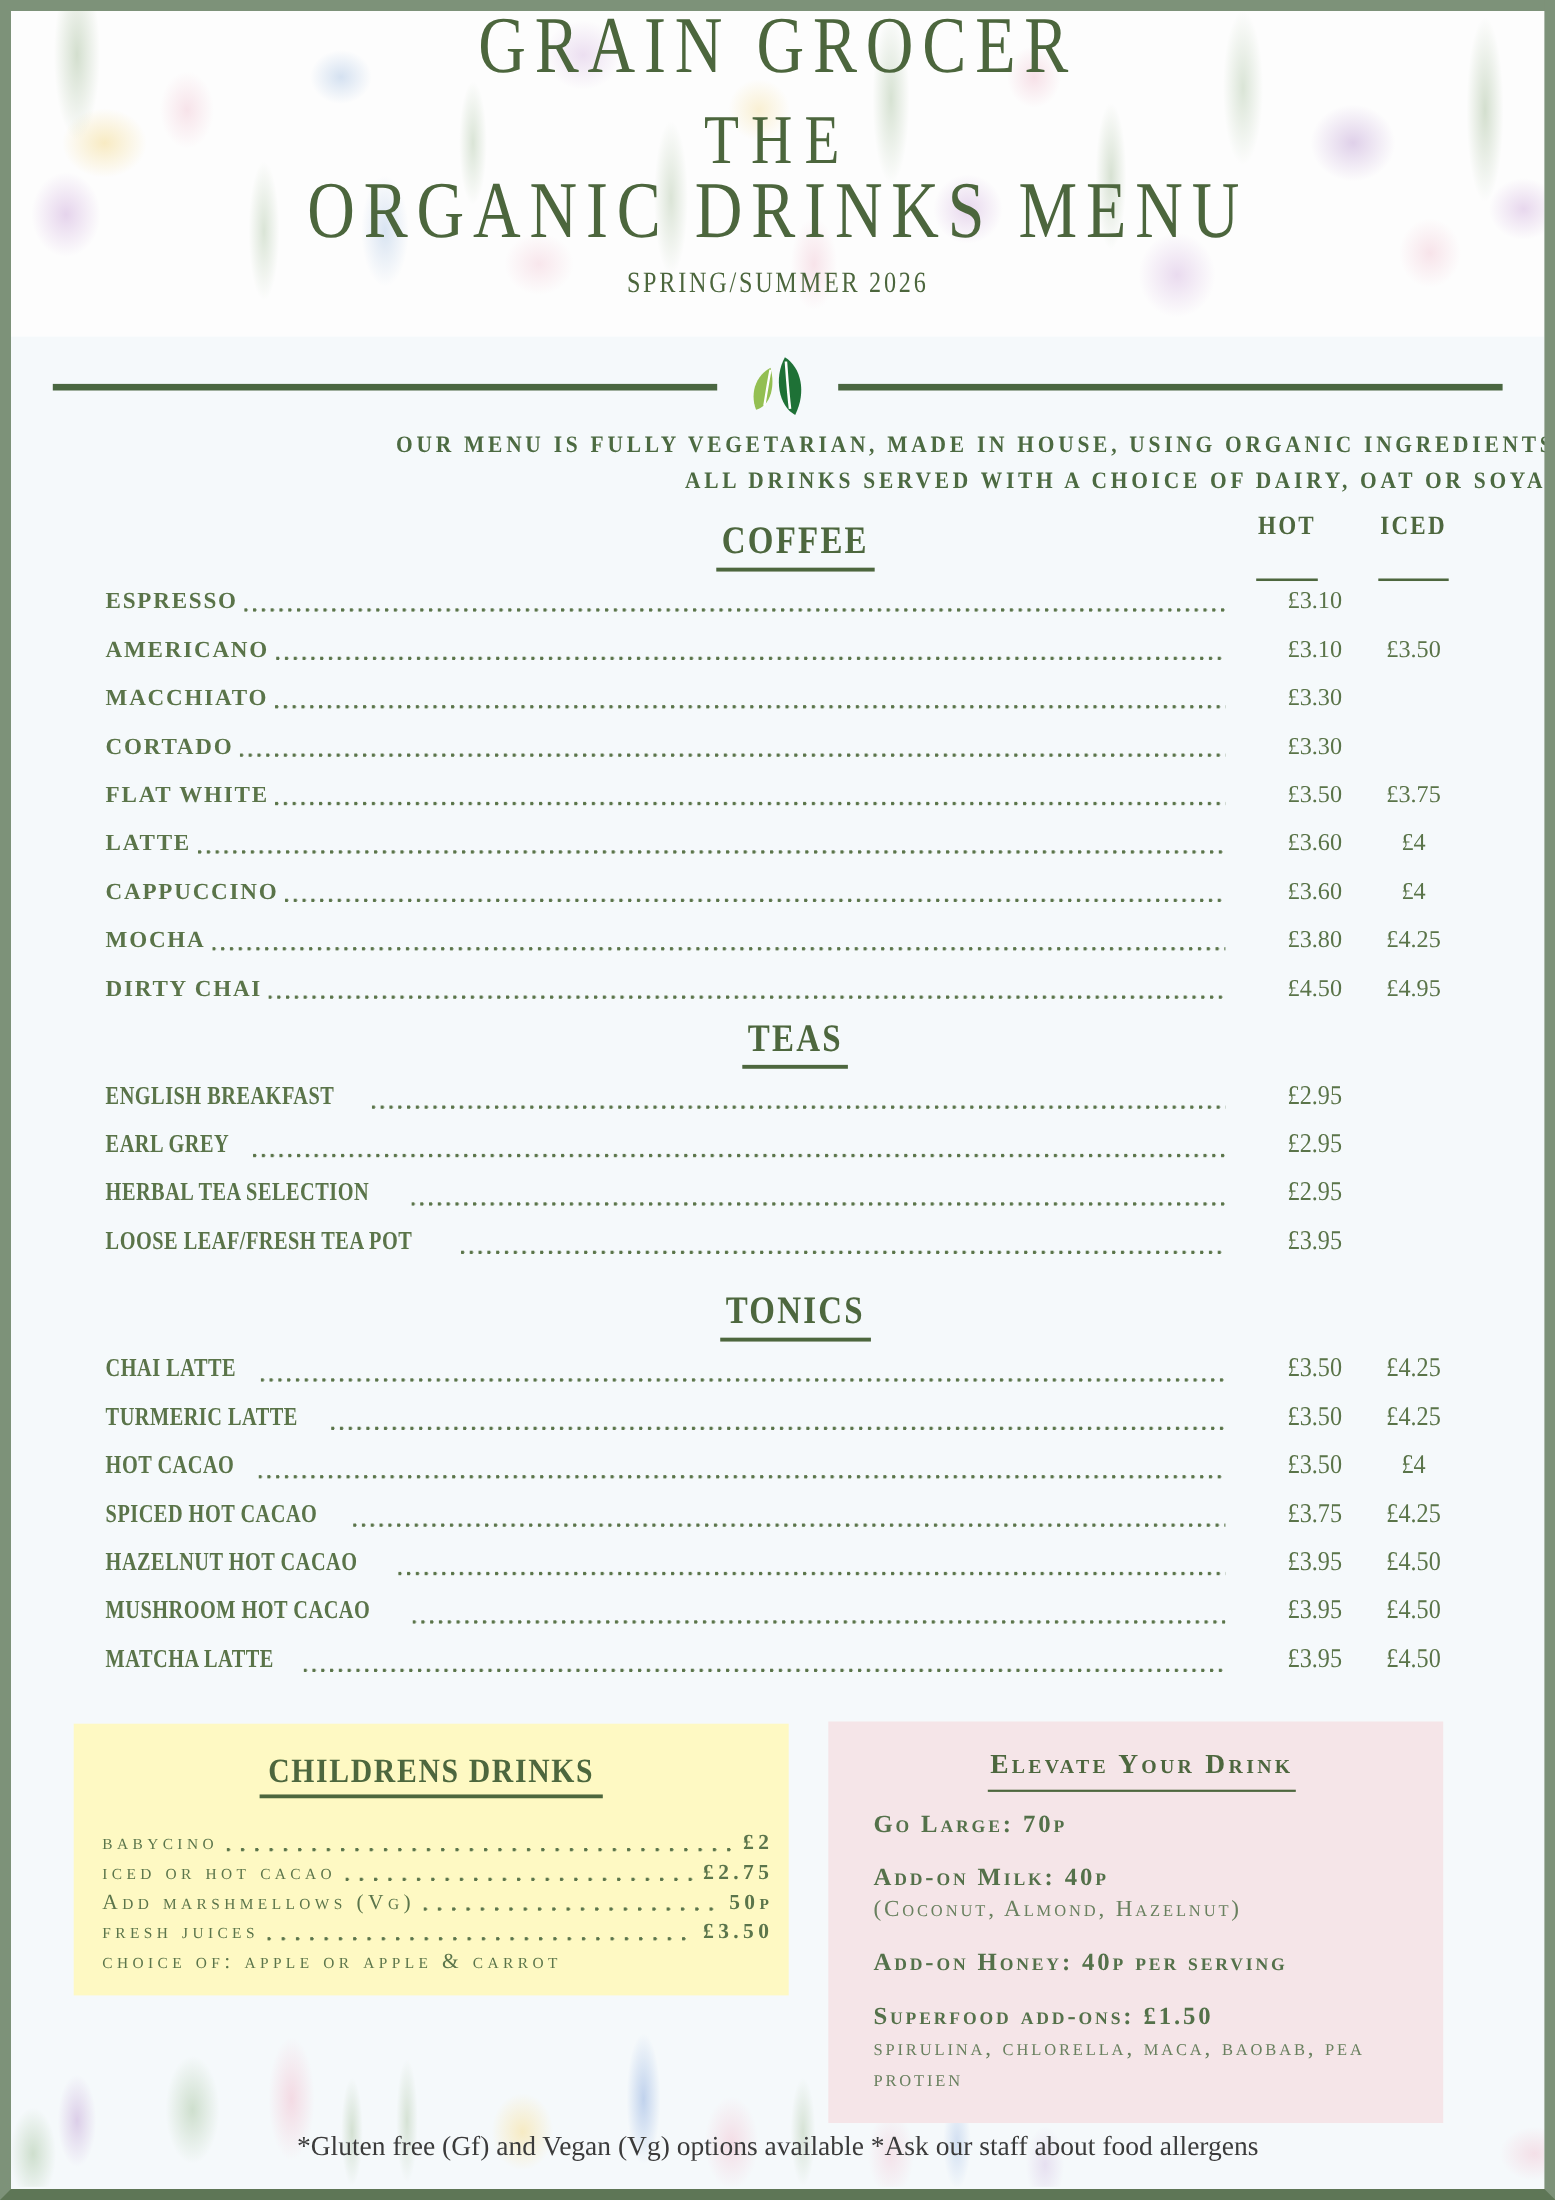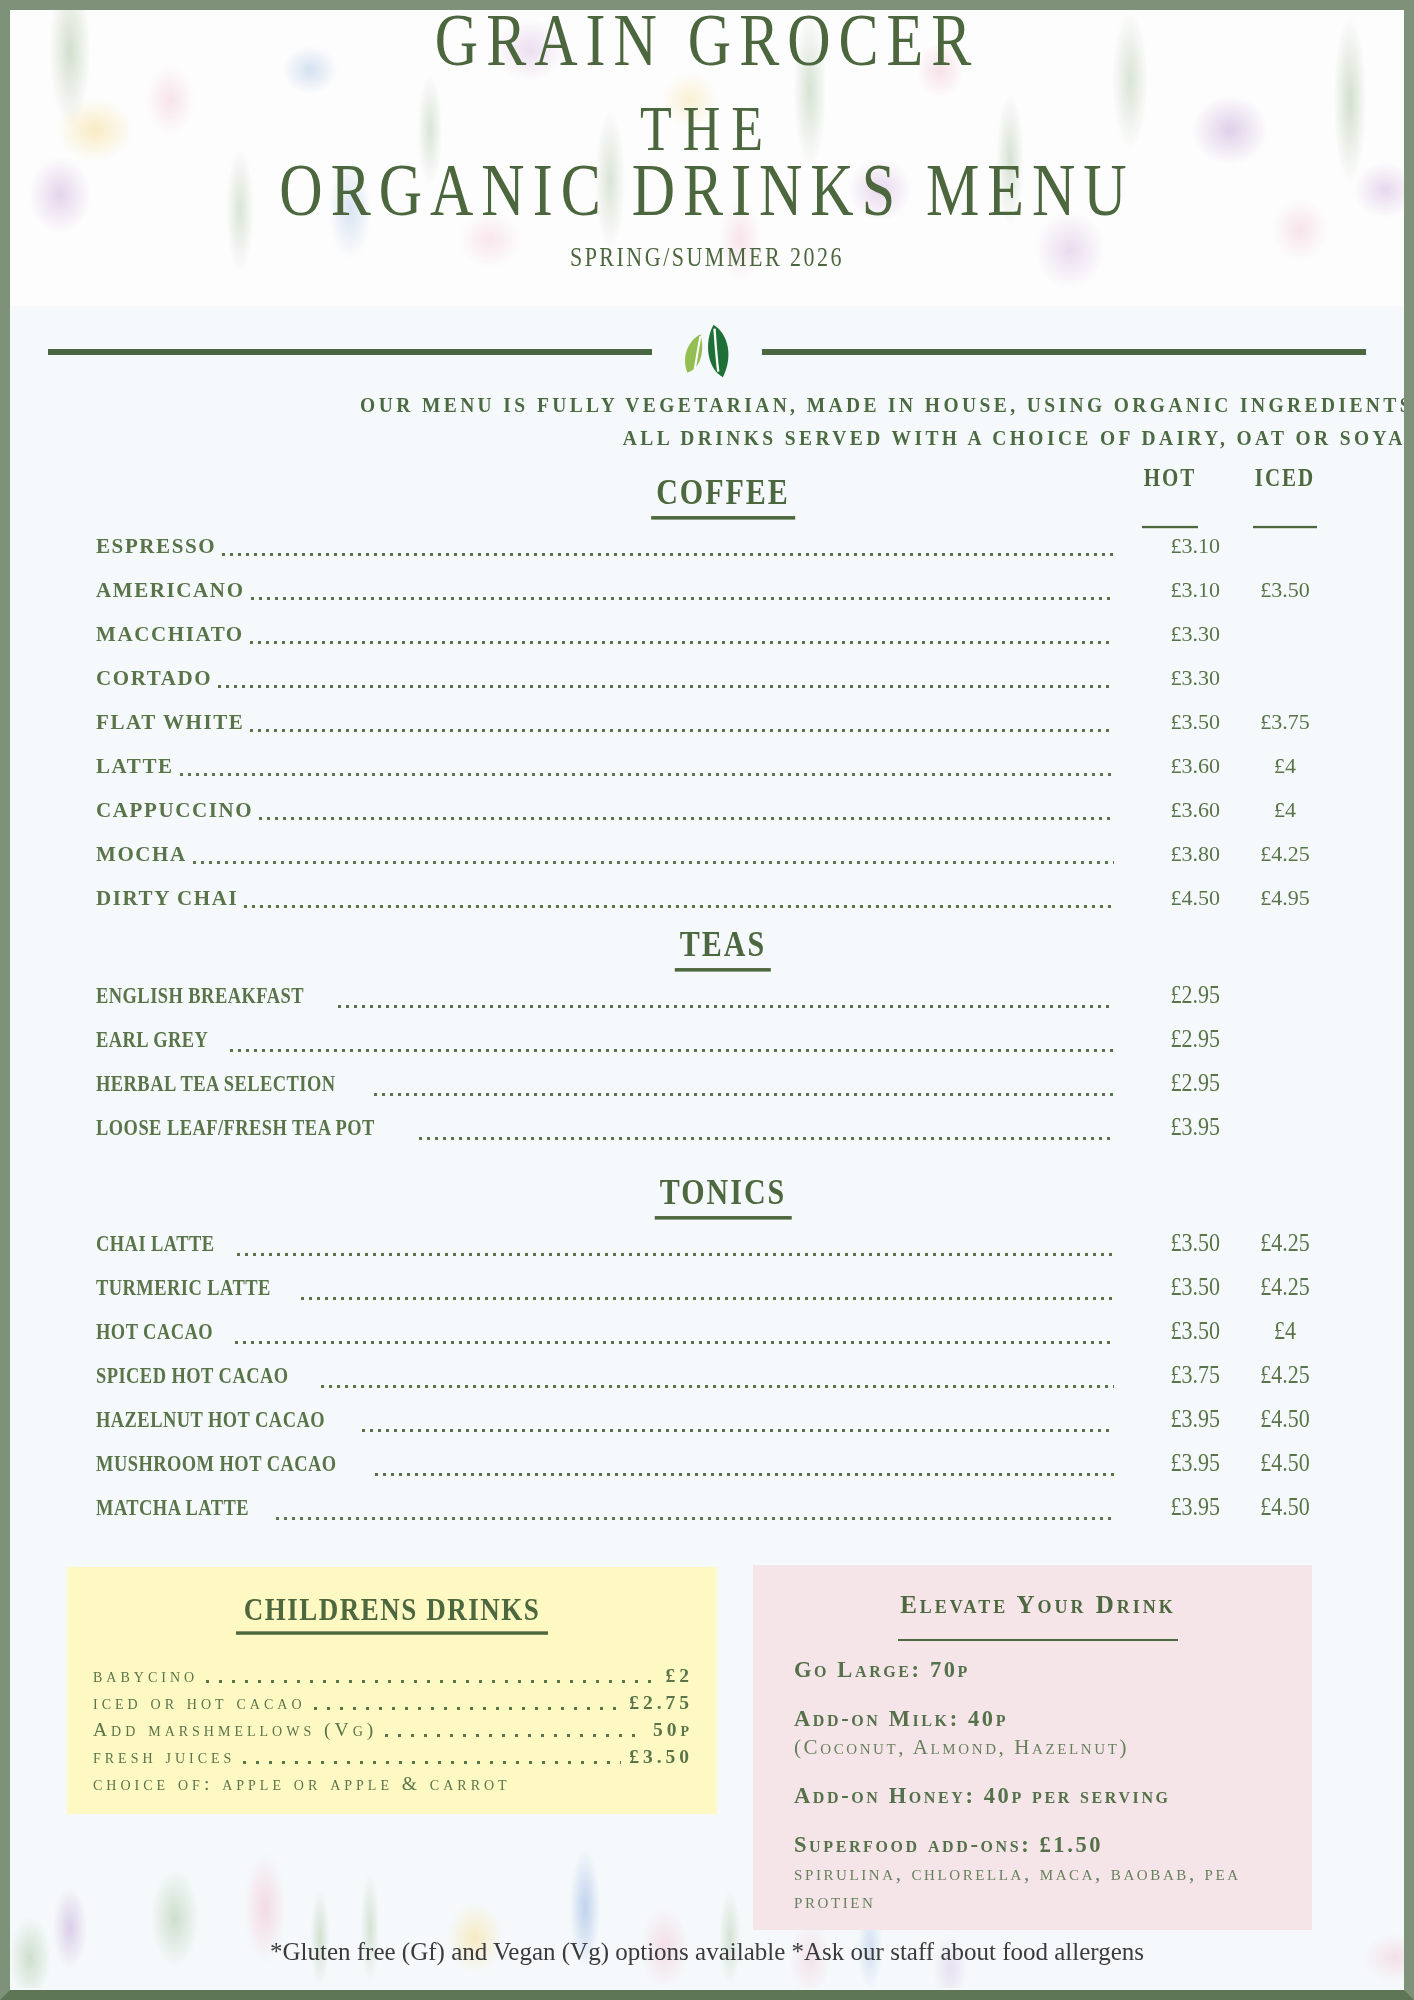--- a/index.html
+++ b/index.html
@@ -103,36 +103,36 @@
   
   .kids-box{
     position:absolute;left:67px;top:1567px;width:650px;height:247px;z-index:2;
     background:#fef9c3;color:#5b754b;padding:0;box-sizing:border-box;
   }
   .kids-title-row{text-align:center;margin-top:28px;}
   .box-title{
     display:inline-block;font-size:27px;font-weight:bold;letter-spacing:1.5px;color:#4d673e;
     border-bottom:3px solid #4d673e;padding:0 8px 3px;transform:scaleY(1.15);white-space:nowrap;
   }
-  .kids-rows{margin:30px 24px 0 26px;}
+  .kids-rows{margin:30px 14px 0 26px;}
   .kid-row{display:flex;align-items:baseline;line-height:27px;font-variant-caps:small-caps;
     font-size:19.5px;letter-spacing:4px;}
   .kid-row .kdots{flex:1;height:3px;margin:0 8px;align-self:flex-end;margin-bottom:6px;
     background-image:radial-gradient(circle at 1.5px 1.5px,#5b754b 1.5px,transparent 1.8px);
     background-size:13px 3px;background-repeat:repeat-x;}
   .kid-price{font-weight:bold;white-space:nowrap;}
   .kid-note{line-height:27px;font-variant-caps:small-caps;font-size:19.5px;letter-spacing:4px;}
   .elevate-box{
     position:absolute;left:753px;top:1565px;width:559px;height:365px;z-index:2;
     background:#f5e5e8;color:#54714a;box-sizing:border-box;padding:26px 30px 0 41px;
   }
   .elevate-title-row{text-align:center;margin-bottom:14px;}
   .elevate-title{
     display:inline-block;font-variant-caps:small-caps;font-size:25px;font-weight:bold;letter-spacing:3px;
-    color:#4d673e;border-bottom:2.5px solid #4d673e;padding:0 2px 20px;white-space:nowrap;
+    color:#4d673e;border-bottom:2.5px solid #4d673e;padding:0 2px 8px;white-space:nowrap;
   }
   .elevate-entry{margin-bottom:20px;}
   .elevate-main{font-variant-caps:small-caps;font-size:22.5px;font-weight:bold;letter-spacing:2.6px;line-height:29px;}
   .elevate-sub{font-variant-caps:small-caps;font-size:21px;font-weight:normal;letter-spacing:2.6px;line-height:28px;color:#69805f;}
   
   .footer{position:absolute;left:0;right:0;top:1938px;z-index:3;text-align:center;
     font-size:25px;color:#3b3b3b;}
 </style>
 </head>
 <body>

